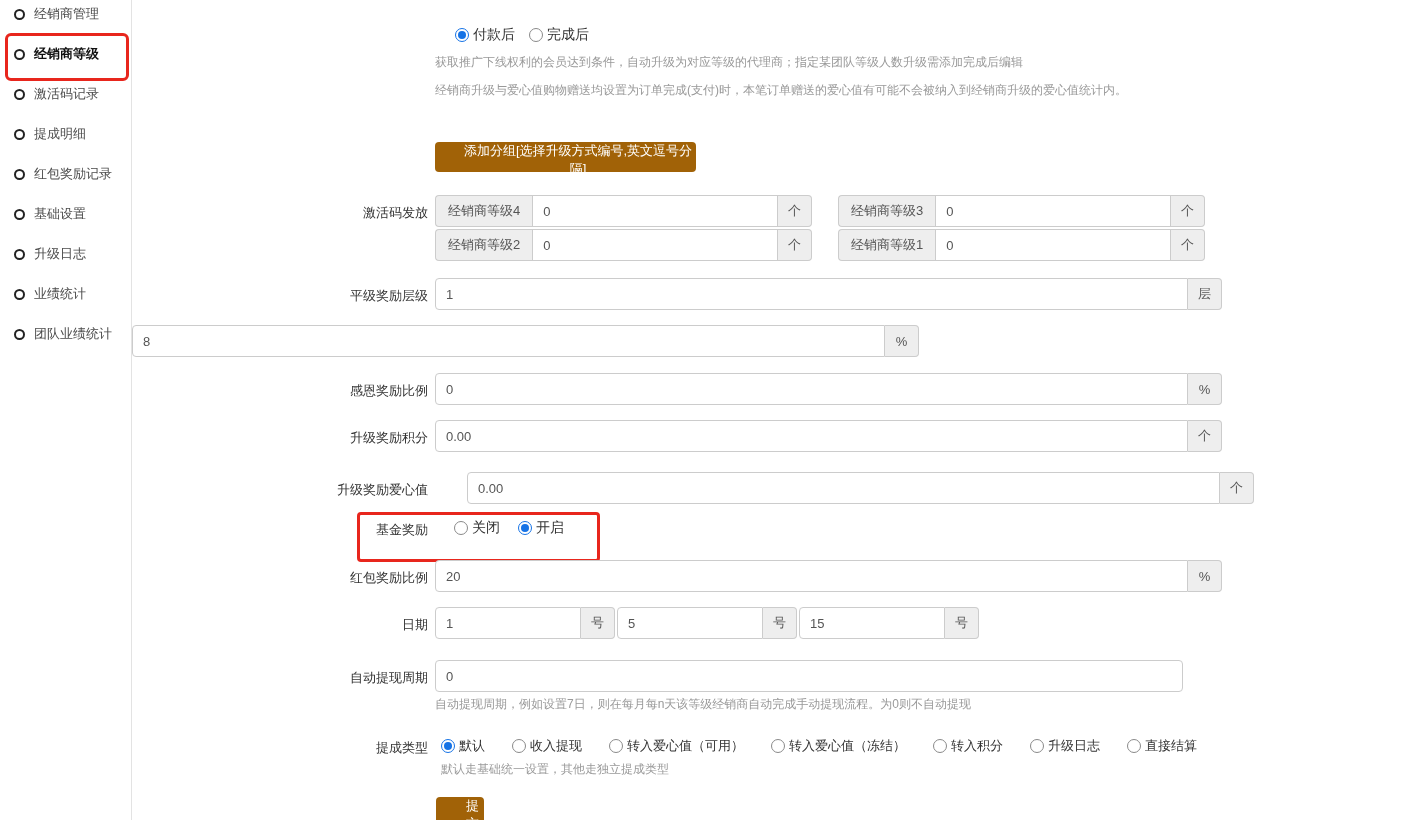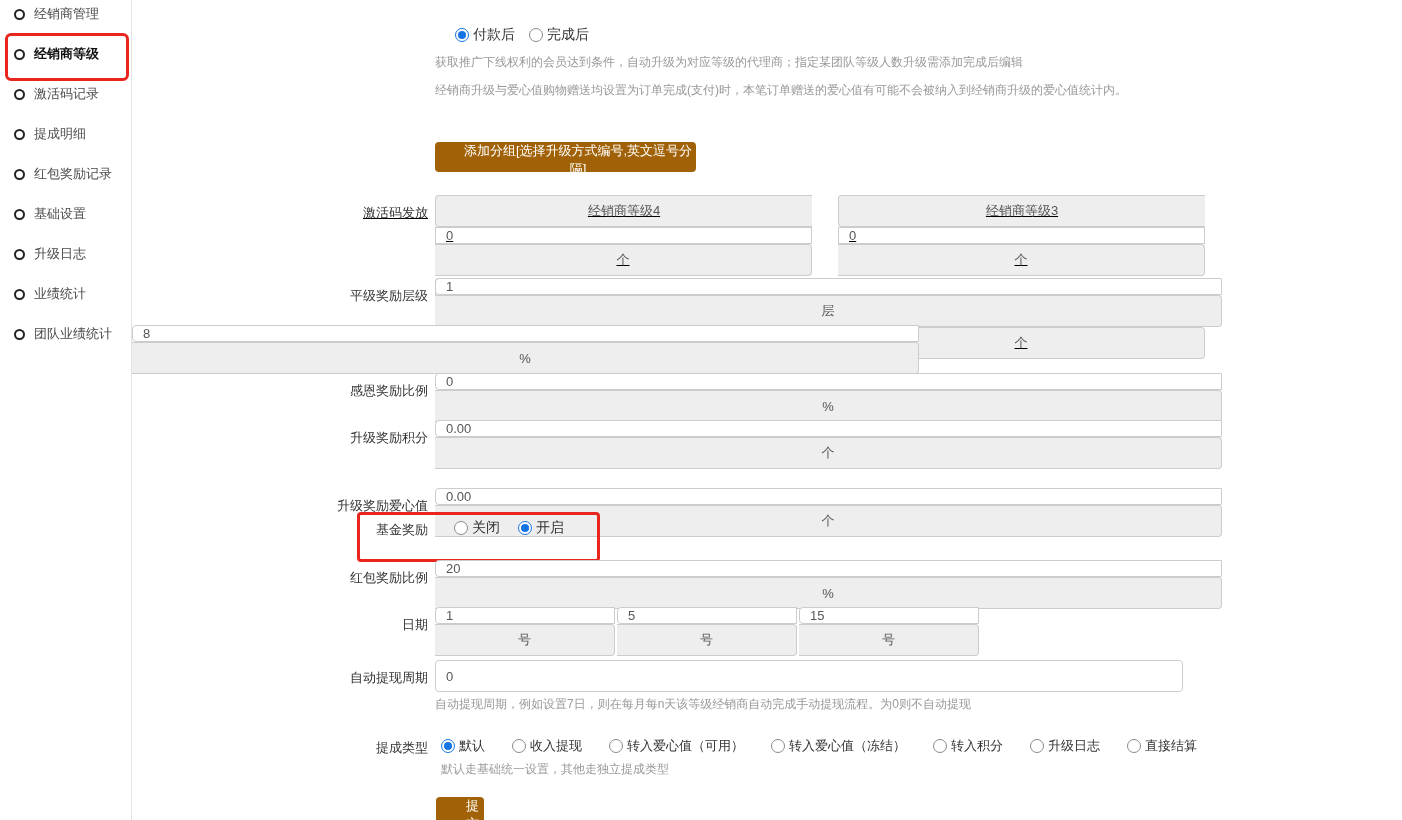--- a/index.html
+++ b/index.html
@@ -20,21 +20,21 @@
   
   .row { position:absolute; left:132px; display:flex; align-items:flex-start; }
   .row-label { width:303px; padding-right:7px; text-align:right; font-size:13px;
     color:#333; white-space:nowrap; }
   .pt9 { padding-top:9px; } .pt2 { padding-top:2px; }
   .help { font-size:12px; color:#999; }
   
   .tinput { height:32px; border:1px solid #ccc; border-radius:4px; font-size:13px;
     color:#555; padding:0 10px; background:#fff; outline:none;
     font-family:"Liberation Sans","DejaVu Sans",sans-serif; }
-  .igroup { display:flex;flex-direction:column; }
+  .igroup { display:flex; }
   .igroup .tinput { border-radius:4px 0 0 4px; flex:1; min-width:0; }
   .addon { height:32px; min-width:34px; padding:0 6px; background:#eee; border:1px solid #ccc;
     font-size:13px; color:#555; display:flex; align-items:center; justify-content:center; }
   .addon.suf { border-left:0; border-radius:0 4px 4px 0; }
   .addon.pre { border-right:0; border-radius:4px 0 0 4px; padding:0 12px; }
   .igroup .pre + .tinput { border-radius:0; }
   .full { width:787px; }
   
   .radio { position:relative; display:inline-block; width:14px; height:14px;
     border:1px solid #8a8a8a; border-radius:50%; background:#fff; flex:0 0 14px; cursor:pointer; }
@@ -46,23 +46,23 @@
   .ropt .rlabel.sm { font-size:13px; }
   
   .btn-green { background:#a16207; color:#fff; border:none; border-radius:4px;
     font-size:13px; cursor:pointer; font-family:inherit;padding-left:25px; }
   
   .ann { position:absolute; border:3px solid #e8261d; border-radius:4px; pointer-events:none; }
   
   .act-grid { display:grid; grid-template-columns:377px 367px; column-gap:26px; row-gap:2px; }
   
   .r-paymode { top:26px; } .r-help1 { top:54px; } .r-help2 { top:82px; }
-  .r-addbtn { top:142px; } .r-activation { top:195px;text-decoration:underline; }
+  .r-addbtn { top:142px; } .r-activation { top:195px; }
   .r-f0 { top:278px; } .r-f1 { top:325px; } .r-f2 { top:373px; }
-  .r-f3 { top:420px; } .r-f4 { top:488px; }
+  .r-f3 { top:420px; } .r-f4 { top:472px;gap:32px; }
   .r-fund { top:519px; } .r-f5 { top:560px; }
   .r-date { top:607px; } .r-auto { top:660px; }
   .r-comm { top:737px; } .r-submit { top:797px; }
 </style>
 </head>
 <body>
 
 <div class="sidebar">
   <div class="sidebar-item">
     <span class="dot-icon"></span>

